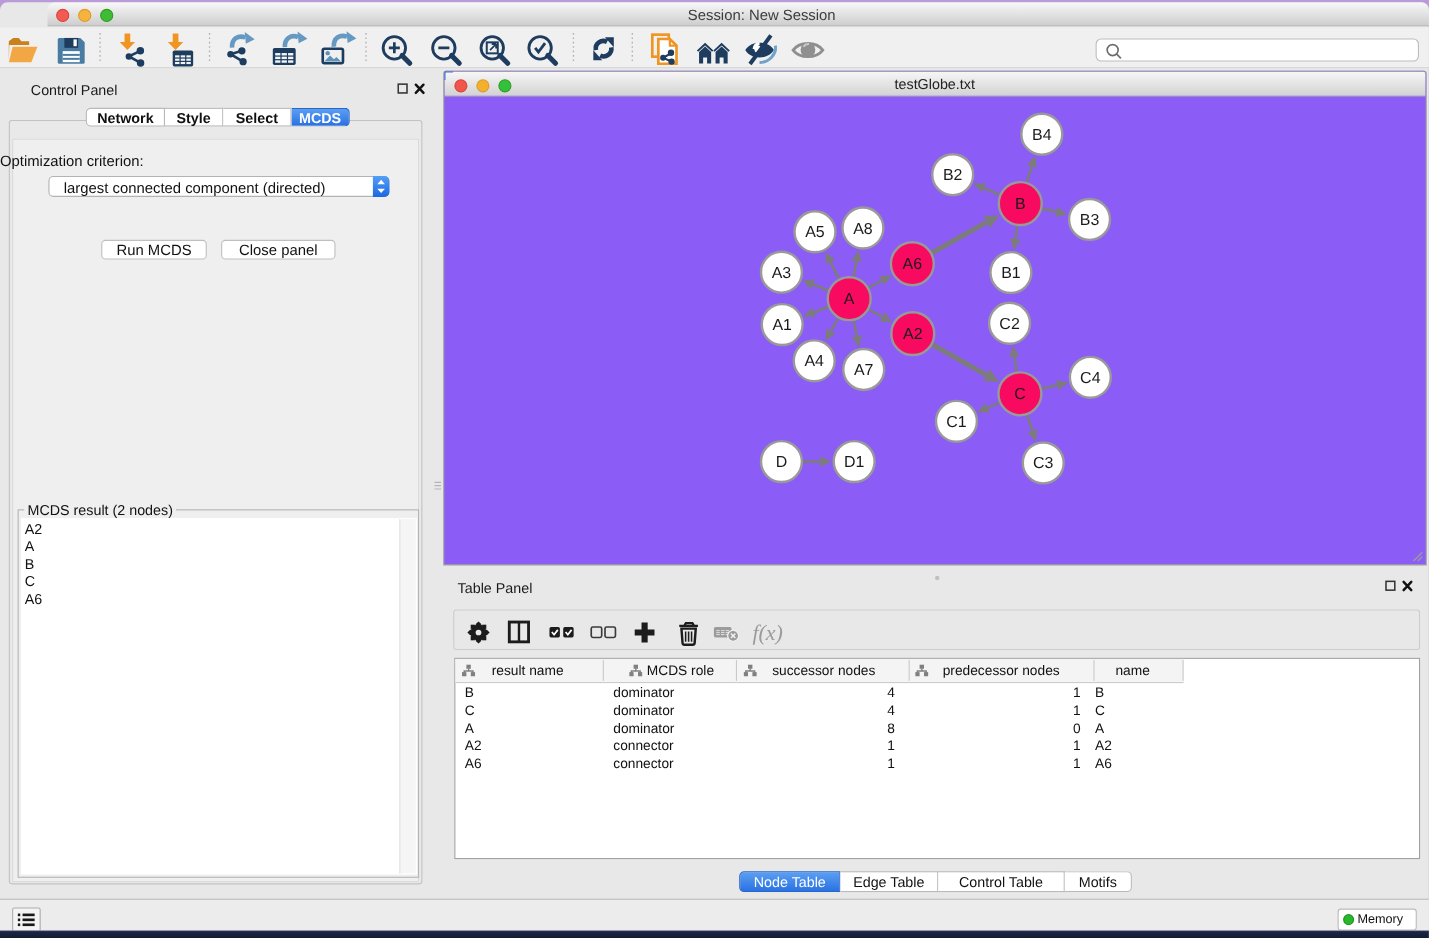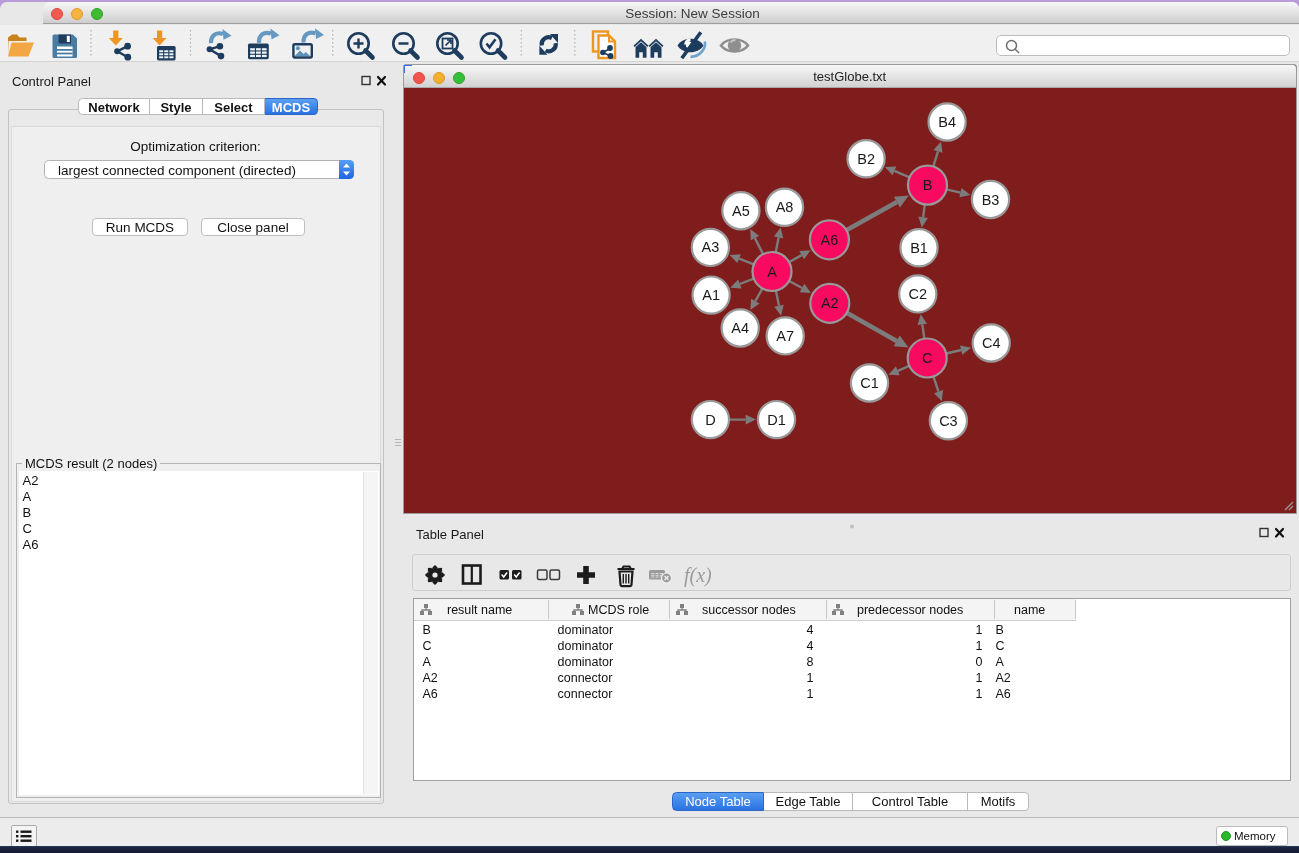--- a/index.html
+++ b/index.html
@@ -23,21 +23,21 @@
   border:1px solid #c2c2c2; border-radius:3px; }
 .panelinner { left:11px; top:124px; width:370px; height:676px; background:#efefef;
   border:1px solid #dadada; }
 .combo { left:44px; top:158.5px; width:309.5px; height:19px; background:#fff;
   border:1px solid #b3b3b3; border-radius:4.5px; font-size:13.5px; color:#111; }
 .btn { position:absolute; height:18px; background:#fff; border:1px solid #bfbfbf;
   border-radius:4px; font-size:13.5px; color:#111; text-align:center;margin-top:24px; }
 .fieldset { left:16px; top:461px; width:365px; height:335px; border:1px solid #b5b5b5; }
 .legend { left:22px; top:454px; background:#efefef; padding:0 3px; font-size:13px; color:#111; }
 .listbox { left:18.5px; top:469.5px; width:360px; height:324px; background:#fff; }
-.netwin { left:402.5px; top:62px; width:894.5px; height:450.5px; background:#7f1d1d;
+.netwin { left:402.5px; top:62px; width:894.5px; height:450.5px; background:#8b5cf6;
   border:1px solid #9b9b9b; border-radius:3px 3px 0 0; }
 .nettitle { left:0; top:0; width:100%; height:23px;
   background:linear-gradient(#f7f7f7,#d2d2d2); border-bottom:1px solid #a9a9a9;
   border-radius:3px 3px 0 0; }
 .statusbar { left:0; top:815px; width:100%; height:30.5px; background:#ececec;
   border-top:1px solid #bbbbbb; }
 .bottomdark { position:absolute; left:0; top:845.5px; width:100%; height:7.5px;
   background:linear-gradient(180deg,#2c3a58 0%,#1a2440 25%,#131c33 100%); }
 </style></head><body>
 <div class="abs appwin">
@@ -150,35 +150,35 @@
 <circle cx="734.5" cy="20.5" r="6.7" fill="#8f8f8f"></circle>
 <path d="M730.5 17.5 a5.5 5.5 0 0 1 5 -2.5" stroke="#c9c9c9" stroke-width="1.8" fill="none"></path>
 </svg>
   <div class="abs searchbox" style="top:33.5px;">
     <svg width="18" height="18" style="position:absolute;left:7px;top:2px">
       <circle cx="7.5" cy="7.5" r="5" fill="none" stroke="#6e6e6e" stroke-width="1.5"></circle>
       <line x1="11" y1="11" x2="15" y2="15" stroke="#6e6e6e" stroke-width="1.5"></line>
     </svg>
   </div>
 
-  <div class="abs hdrtxt" style="left:12px;top:72px;text-align:right;">Control Panel</div>
+  <div class="abs hdrtxt" style="left:28px;top:72px;text-align:right;">Control Panel</div>
   <svg style="position:absolute;left:361px;top:73px" width="28" height="12">
       <rect x="1" y="1.5" width="8" height="8" fill="none" stroke="#333" stroke-width="1.4"></rect>
       <path d="M17 2 L24 9.5 M24 2 L17 9.5" stroke="#111" stroke-width="2.2" stroke-linecap="round"></path>
     </svg>
   <div class="abs panelouter"></div>
   <div class="abs panelinner"></div>
 
   <div class="abs" style="left:78px;top:96px;width:241px;height:19px;">
     <div class="seg" style="left:0;width:72px;border-left:1px solid #b9b9b9;border-radius:4.5px 0 0 4.5px;">Network</div>
     <div class="seg" style="left:72px;width:53px;">Style</div>
     <div class="seg" style="left:125px;width:62px;">Select</div>
     <div class="seg" style="left:187px;width:53px;background:linear-gradient(#5b9ff2,#2a72e3);color:#fff;border-color:#2a66c8;border-radius:0 4.5px 4.5px 0;">MCDS</div>
   </div>
-  <div class="abs" style="left:0;top:137px;width:391px;text-align:center;font-size:13.5px;color:#111;">Optimization criterion:</div>
+  <div class="abs" style="left:0;top:137px;width:391px;text-align:left;font-size:13.5px;color:#111;">Optimization criterion:</div>
   <div class="abs combo">
     <span style="position:absolute;left:13px;top:2px;">largest connected component (directed)</span>
     <div style="position:absolute;right:-1px;top:-1px;width:15px;height:19px;background:linear-gradient(#54a0f6,#1d66e2);border-radius:0 4.5px 4.5px 0;">
       <svg width="15" height="19">
           <path d="M7.5 3.5 L11 7.5 H4 Z M7.5 15.5 L11 11.5 H4 Z" fill="#fff"></path>
         </svg>
     </div>
   </div>
   <div class="btn" style="left:92px;top:192.5px;width:96px;line-height:17px;">Run MCDS</div>
   <div class="btn" style="left:201px;top:192.5px;width:104px;line-height:17px;">Close panel</div>

